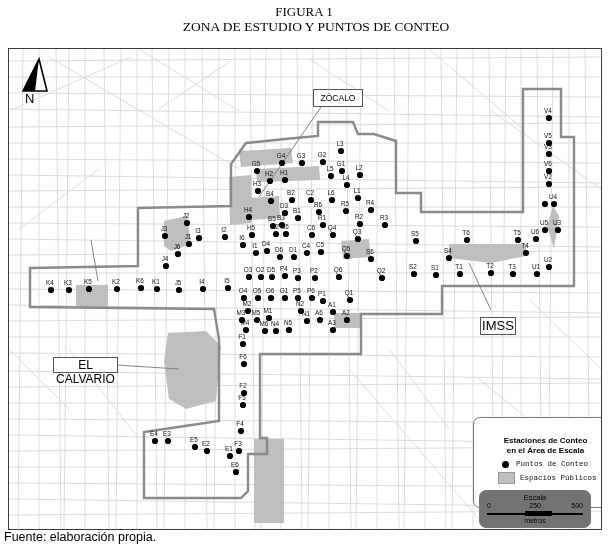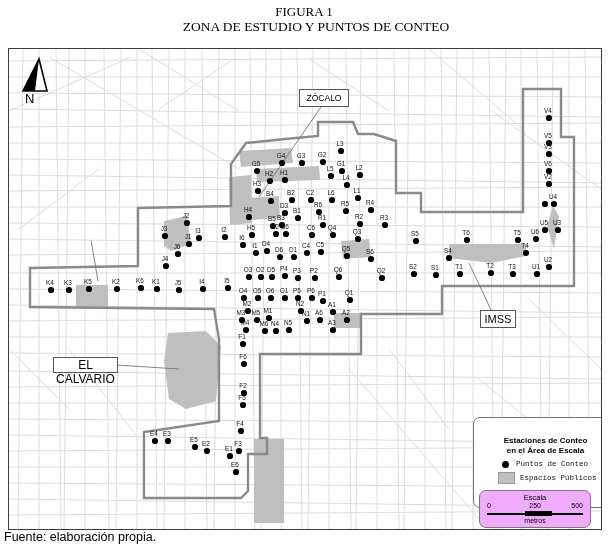--- a/index.html
+++ b/index.html
@@ -16,21 +16,21 @@
         text-align:center;font-family:"Liberation Sans",sans-serif;z-index:5;}
   #north-label{position:absolute;left:16px;top:42px;font-size:13px;color:#000;z-index:5;}
   #legend-box{position:absolute;left:464px;top:368px;width:119px;height:65px;background:#fff;
         border:1px solid #777;border-radius:7px;z-index:6;padding:12px;}
   .legend-title{text-align:center;font-size:8px;font-weight:bold;line-height:10px;color:#000;}
   .legend-title:first-child{margin-top:6px;}
   .legend-row{display:flex;align-items:center;margin:4px 0 0 16px;font-size:7.5px;color:#111;font-family:Liberation Mono, monospace;}
   .legend-dot{width:7px;height:7px;border-radius:50%;background:#000;margin-right:7px;flex:none;}
   .legend-swatch{width:15px;height:10px;background:#bfbfbf;border:1px solid #9a9a9a;
         margin-right:5px;margin-left:-4px;flex:none;}
-  #scale-box{position:absolute;left:470px;top:441px;width:110px;height:36px;background:#f0abfc;
+  #scale-box{position:absolute;left:470px;top:441px;width:110px;height:36px;background:#737373;
         border:1px solid #777;border-radius:7px;z-index:6;}
   .scale-title{text-align:center;font-size:7.5px;line-height:9px;margin-top:2px;color:#000;}
   .scale-ticks{position:relative;height:8px;margin:0 7px;font-size:7px;color:#000;}
   .scale-ticks .t0{position:absolute;left:0;top:0;}
   .scale-ticks .t250{position:absolute;left:44%;top:0;}
   .scale-ticks .t500{position:absolute;right:0;top:0;}
   .scale-bar{position:relative;height:6px;margin:0 7px;}
   .scale-bar::before{content:'';position:absolute;left:0;right:0;top:3px;height:2px;background:#000;}
   .scale-bar::after{content:'';position:absolute;left:40%;width:28%;top:1px;height:5px;background:#000;}
   .scale-unit{text-align:center;font-size:7px;line-height:8px;margin-top:1px;color:#000;}
@@ -398,23 +398,23 @@
           <text x="539" y="99.5" text-anchor="middle" font-size="6.4" fill="#111" font-family="&quot;Liberation Sans&quot;,sans-serif">V3</text>
           <circle cx="540" cy="122" r="3.1" fill="#000000"></circle>
           <text x="539" y="116.5" text-anchor="middle" font-size="6.4" fill="#111" font-family="&quot;Liberation Sans&quot;,sans-serif">V6</text>
           <circle cx="540" cy="135" r="3.1" fill="#000000"></circle>
           <text x="539" y="129.5" text-anchor="middle" font-size="6.4" fill="#111" font-family="&quot;Liberation Sans&quot;,sans-serif">V2</text>
         </g>
       </svg>
 
     <div id="north-label">N</div>
 
-    <div class="maplabel-box" style="left:290px;top:40px;width:48px;height:16px;font-size:8.5px;line-height:16px;">ZÓCALO</div>
+    <div class="maplabel-box" style="left:304px;top:40px;width:48px;height:16px;font-size:8.5px;line-height:16px;">ZÓCALO</div>
     <div class="maplabel-box" style="left:44px;top:308px;width:63px;height:14px;font-size:12px;line-height:14px;">EL CALVARIO</div>
-    <div class="maplabel-box" style="left:471px;top:261px;width:34px;height:16px;font-size:11px;line-height:16px;">IMSS</div>
+    <div class="maplabel-box" style="left:471px;top:268px;width:34px;height:16px;font-size:13px;line-height:16px;">IMSS</div>
 
     <div id="legend-box">
       <div class="legend-title">Estaciones de Conteo</div>
       <div class="legend-title">en el Área de Escala</div>
       <div class="legend-row">
         <span class="legend-dot"></span>
         <span>Puntos de Conteo</span>
       </div>
       <div class="legend-row">
         <span class="legend-swatch"></span>

